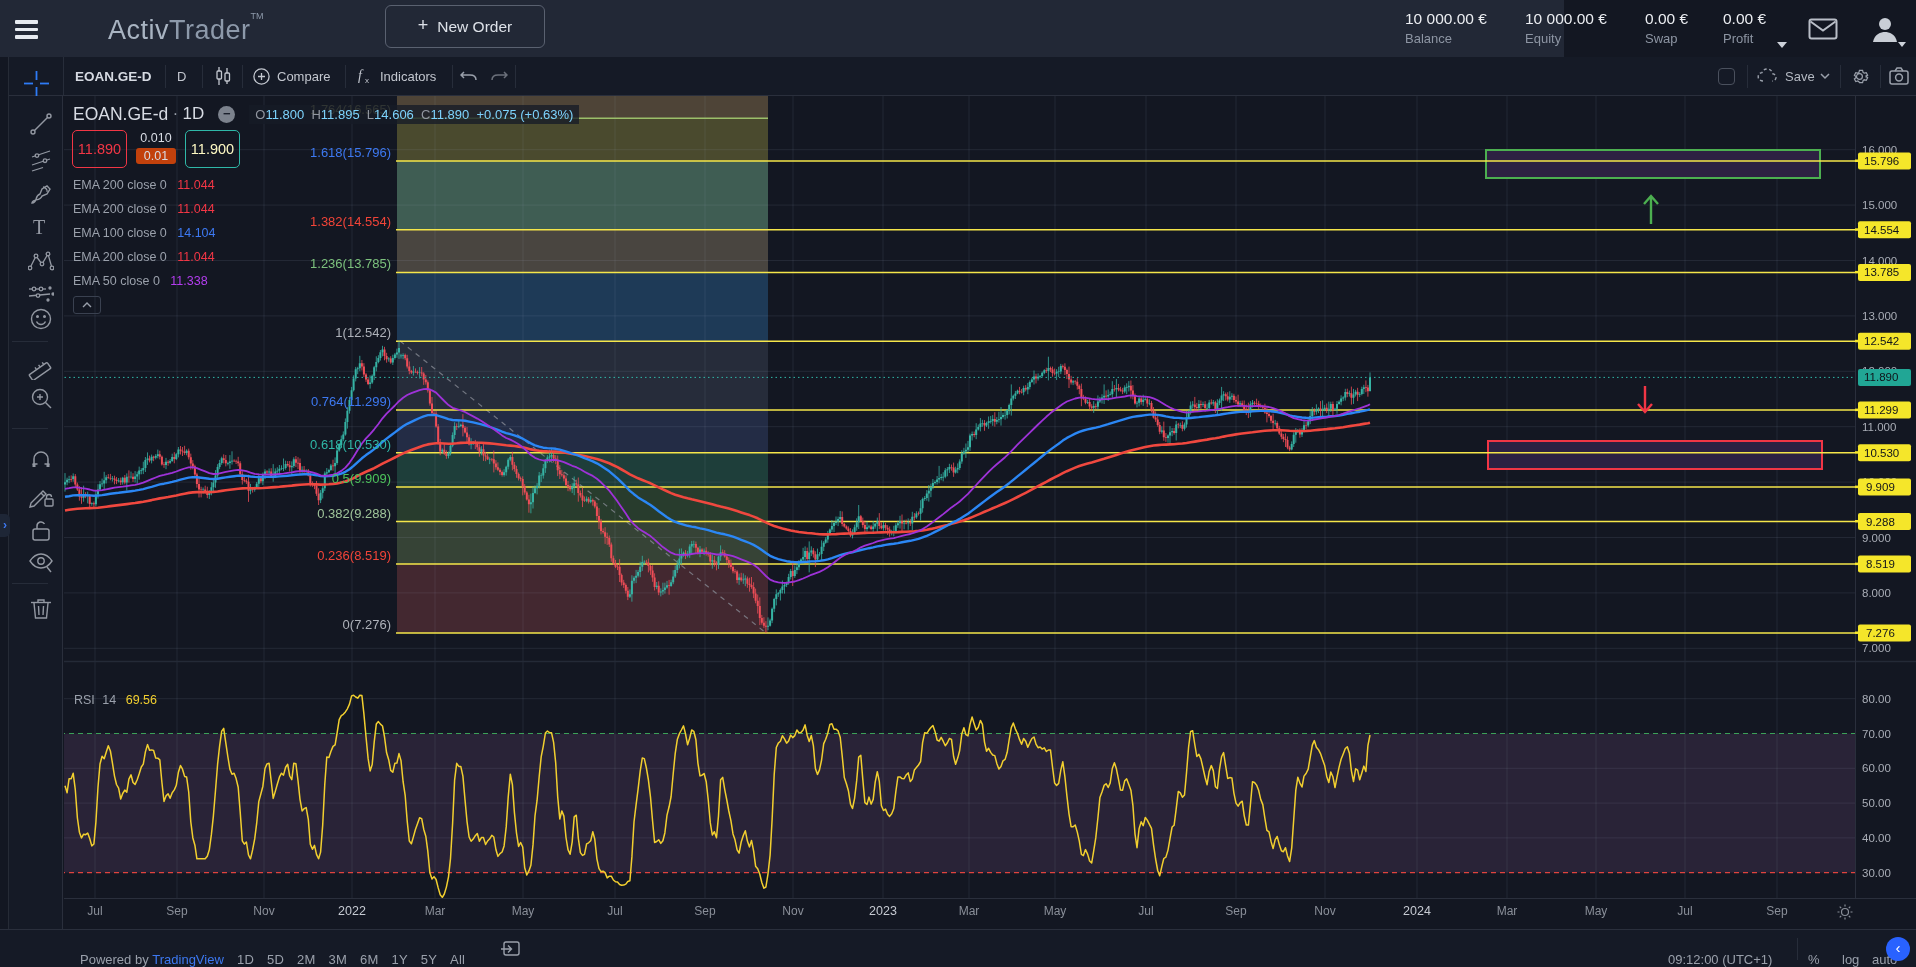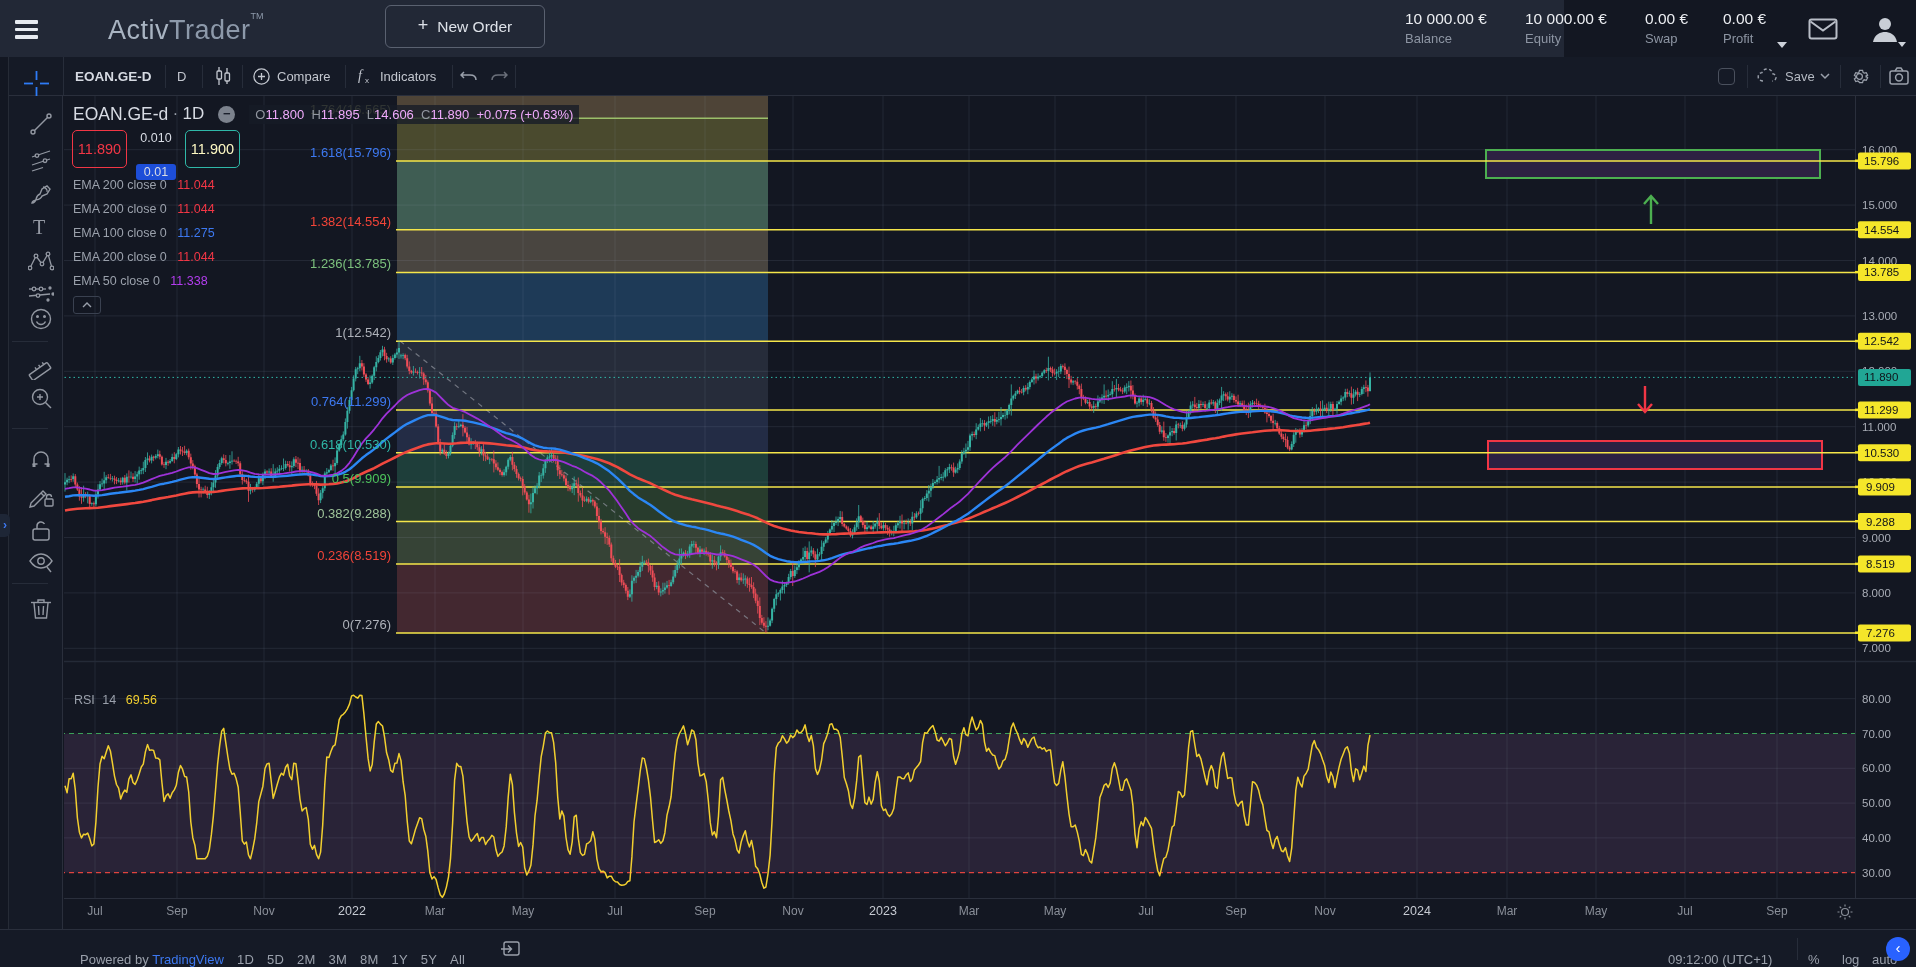--- a/index.html
+++ b/index.html
@@ -21,29 +21,29 @@
 .tbtxt{position:absolute;top:0;height:38px;display:flex;align-items:center;color:#c3c7cf;font-size:13px}
 
 #sidebar{position:absolute;left:0;top:96px;width:63px;height:833px;background:#151a26;border-right:1px solid #2a2f3c}
 #gutter{position:absolute;left:0;top:57px;width:9px;height:872px;background:#131722;border-right:1px solid #262b36;z-index:5}
 .hsep{position:absolute;left:12px;width:36px;height:1px;background:#262c39}
 
 #row1{position:absolute;left:73px;top:103px;height:22px;display:flex;align-items:center;white-space:nowrap}
 #row1 .sym{font-size:17.5px;color:#d7dbe3}
 #row1 .dim{color:#9aa0ab}
 #row1 .ohlc{font-size:13px;color:#9196a0;margin-left:14px;background:rgba(22,27,38,.78);padding:2px 6px}
-#row1 .g{color:#f0abfc}
+#row1 .g{color:#7dd3fc}
 .mincirc{width:17px;height:17px;border-radius:50%;background:#7c828d;color:#1a1f2b;font-size:13px;line-height:16px;text-align:center;margin-left:14px;font-weight:700}
 #quotes{position:absolute;left:72px;top:130px;display:flex;align-items:flex-start}
 .qbox{width:55px;height:38px;border-radius:5px;display:flex;align-items:center;justify-content:center;font-size:14.5px;background:rgba(19,23,34,.35)}
 #qb1{border:1.5px solid #f23645;color:#f23645}
 #qb2{border:1.5px solid #2fb8a8;color:#fef9c3}
 #qmid{width:50px;display:flex;flex-direction:column;align-items:center;margin:0 4px}
 #qmid .sp{font-size:12.5px;color:#d8dce4;margin-top:1px}
-#qmid .spb{margin-top:19px;background:#1d4ed8;border-radius:3px;font-size:12.5px;color:#d8dce4;padding:1px 8px}
+#qmid .spb{margin-top:3px;background:#c2410c;border-radius:3px;font-size:12.5px;color:#d8dce4;padding:1px 8px}
 .emarow{position:absolute;left:73px;white-space:nowrap;font-size:12.5px;color:#9aa0ab}
 .emarow b{font-weight:400;margin-left:7px}
 #collbtn{position:absolute;left:73px;top:296px;width:28px;height:18px;border:1px solid #3a4150;border-radius:3px;color:#9aa0ab;font-size:10px;text-align:center;line-height:16px}
 
 #botbar{position:absolute;left:0;top:929px;width:1916px;height:38px;background:#151a26;border-top:1px solid #2a2f3c;font-size:13px;color:#9aa0ab}
 #botbar .item{position:absolute;top:0;height:37px;display:flex;align-items:flex-end}
 .bluedot{position:absolute;width:24px;height:24px;border-radius:50%;background:#2962ff;color:#fff;text-align:center;line-height:22px;font-size:15px}
 </style></head><body>
 <div id="stage">
 <div id="topbar">
@@ -405,36 +405,36 @@
 <div id="quotes">
  <div class="qbox" id="qb1">11.890</div>
  <div id="qmid">
         <span class="sp">0.010</span>
         <span class="spb">0.01</span>
       </div>
  <div class="qbox" id="qb2">11.900</div>
 </div>
 <div class="emarow" style="top:178px">EMA 200 close 0 <b style="color:#f23645">11.044</b></div>
 <div class="emarow" style="top:202px">EMA 200 close 0 <b style="color:#f23645">11.044</b></div>
-<div class="emarow" style="top:226px">EMA 100 close 0 <b style="color:#3d79f2">11.275</b></div>
+<div class="emarow" style="top:226px">EMA 100 close 0 <b style="color:#3d79f2">14.104</b></div>
 <div class="emarow" style="top:250px">EMA 200 close 0 <b style="color:#f23645">11.044</b></div>
 <div class="emarow" style="top:274px">EMA 50 close 0 <b style="color:#b43df0">11.338</b></div>
 <div id="collbtn"><svg width="10" height="6" viewBox="0 0 10 6" style="margin-top:5px">
         <path d="M1 5l4-4 4 4" fill="none" stroke="#9aa0ab" stroke-width="1.4"></path>
       </svg></div>
 <div id="gutter"></div>
 <div class="abs" style="left:0;top:514px;width:10px;height:23px;background:#1e2636;border-radius:0 5px 5px 0;color:#3d79f2;font-size:12px;line-height:22px;text-align:center;font-weight:700;z-index:6">›</div>
 <div id="botbar">
  <div class="item" style="left:80px">Powered by&nbsp;<span style="color:#3d79f2">TradingView</span></div>
  <div class="item" style="left:237px;letter-spacing:.2px;gap:13px">
         <span>1D</span>
         <span>5D</span>
         <span>2M</span>
         <span>3M</span>
-        <span>8M</span>
+        <span>6M</span>
         <span>1Y</span>
         <span>5Y</span>
         <span>All</span>
       </div>
  <svg class="abs" style="left:500px;top:10px" width="20" height="18" viewBox="0 0 20 18">
         <g stroke="#9aa0ab" stroke-width="1.4" fill="none">
           <rect x="4" y="2" width="15" height="13" rx="2"></rect>
           <path d="M1 9h10M8 5.5 11.5 9 8 12.5"></path>
         </g>
       </svg>

